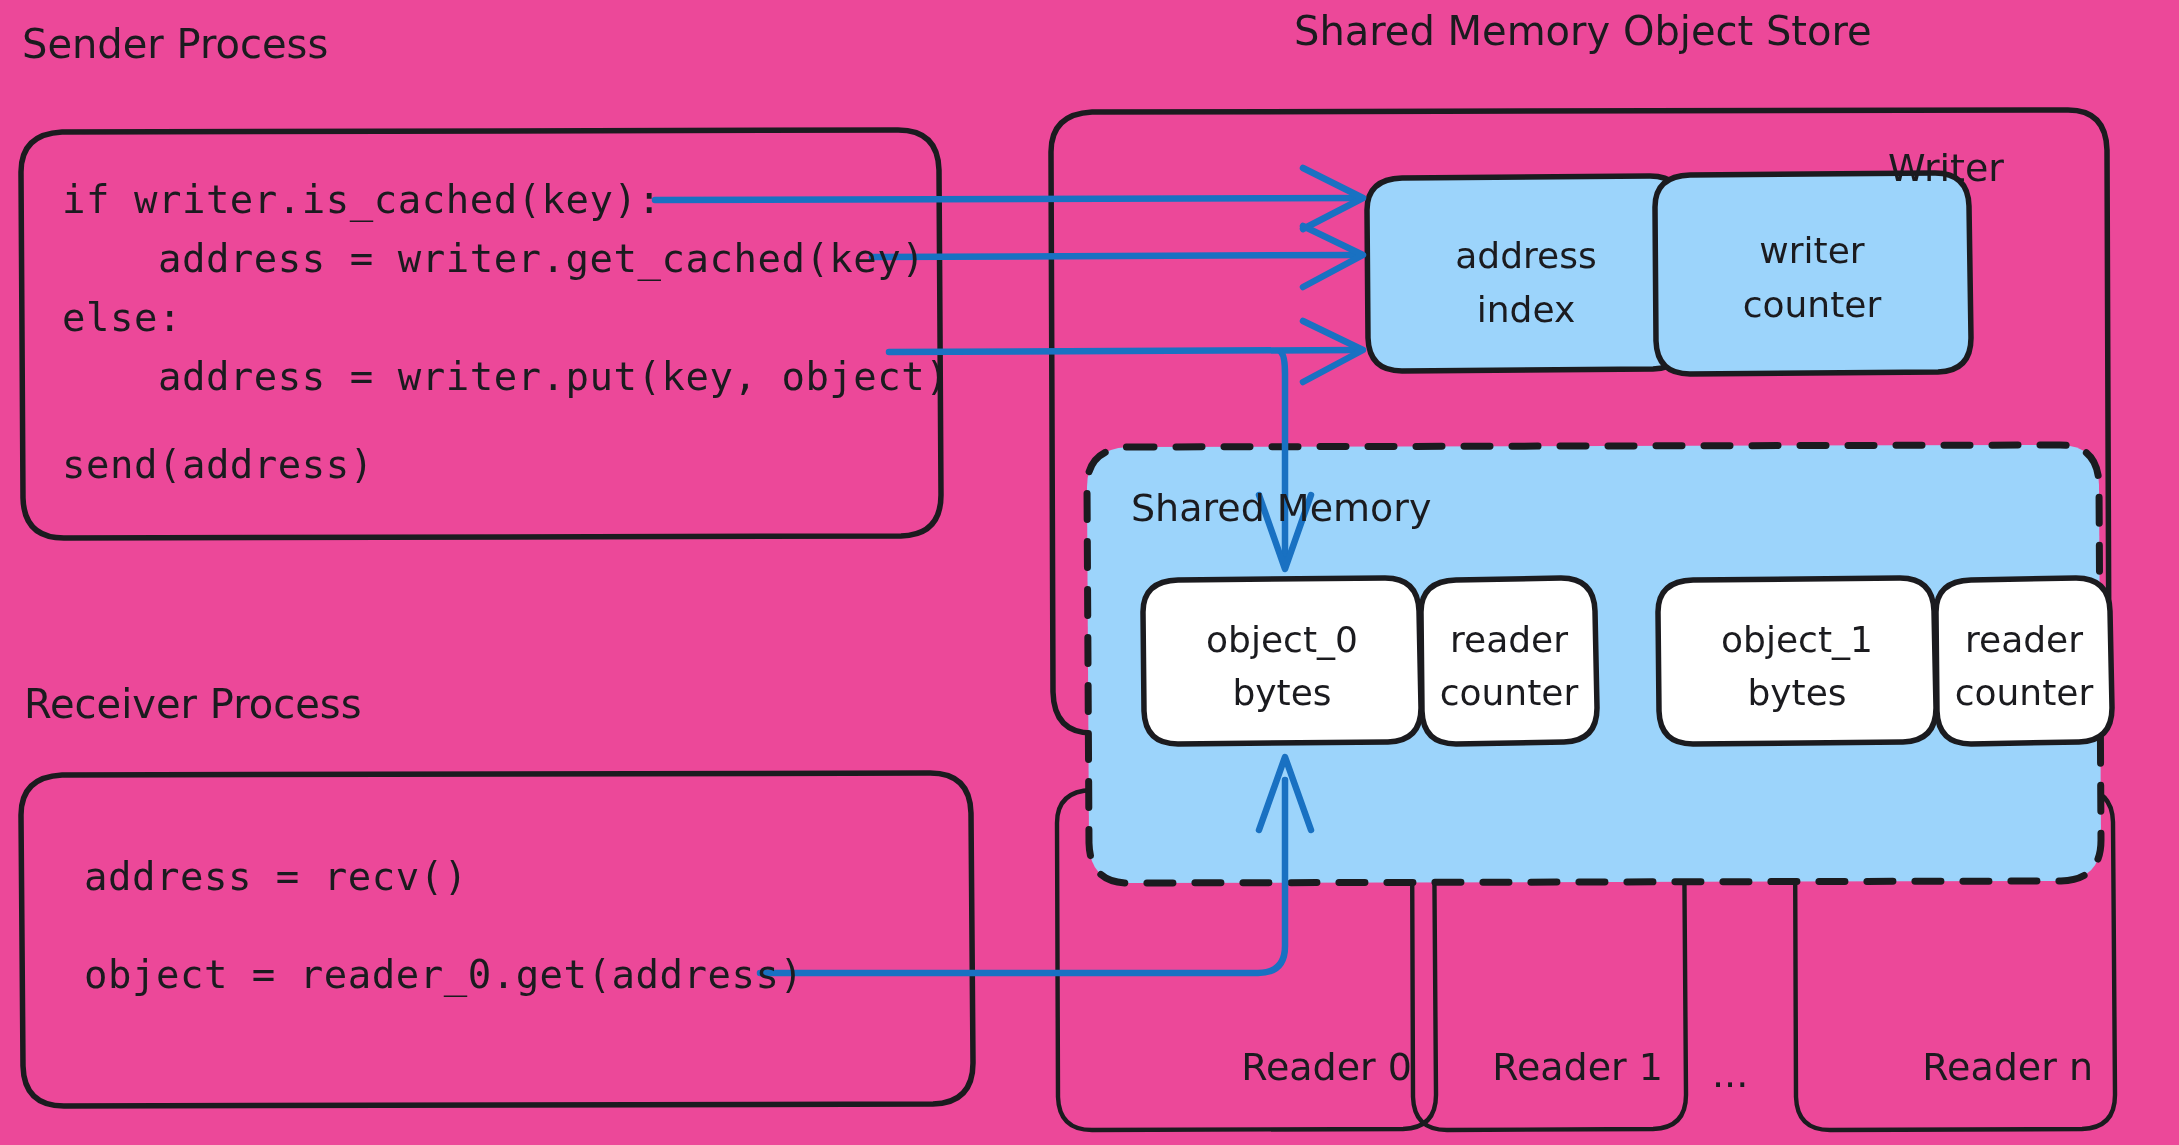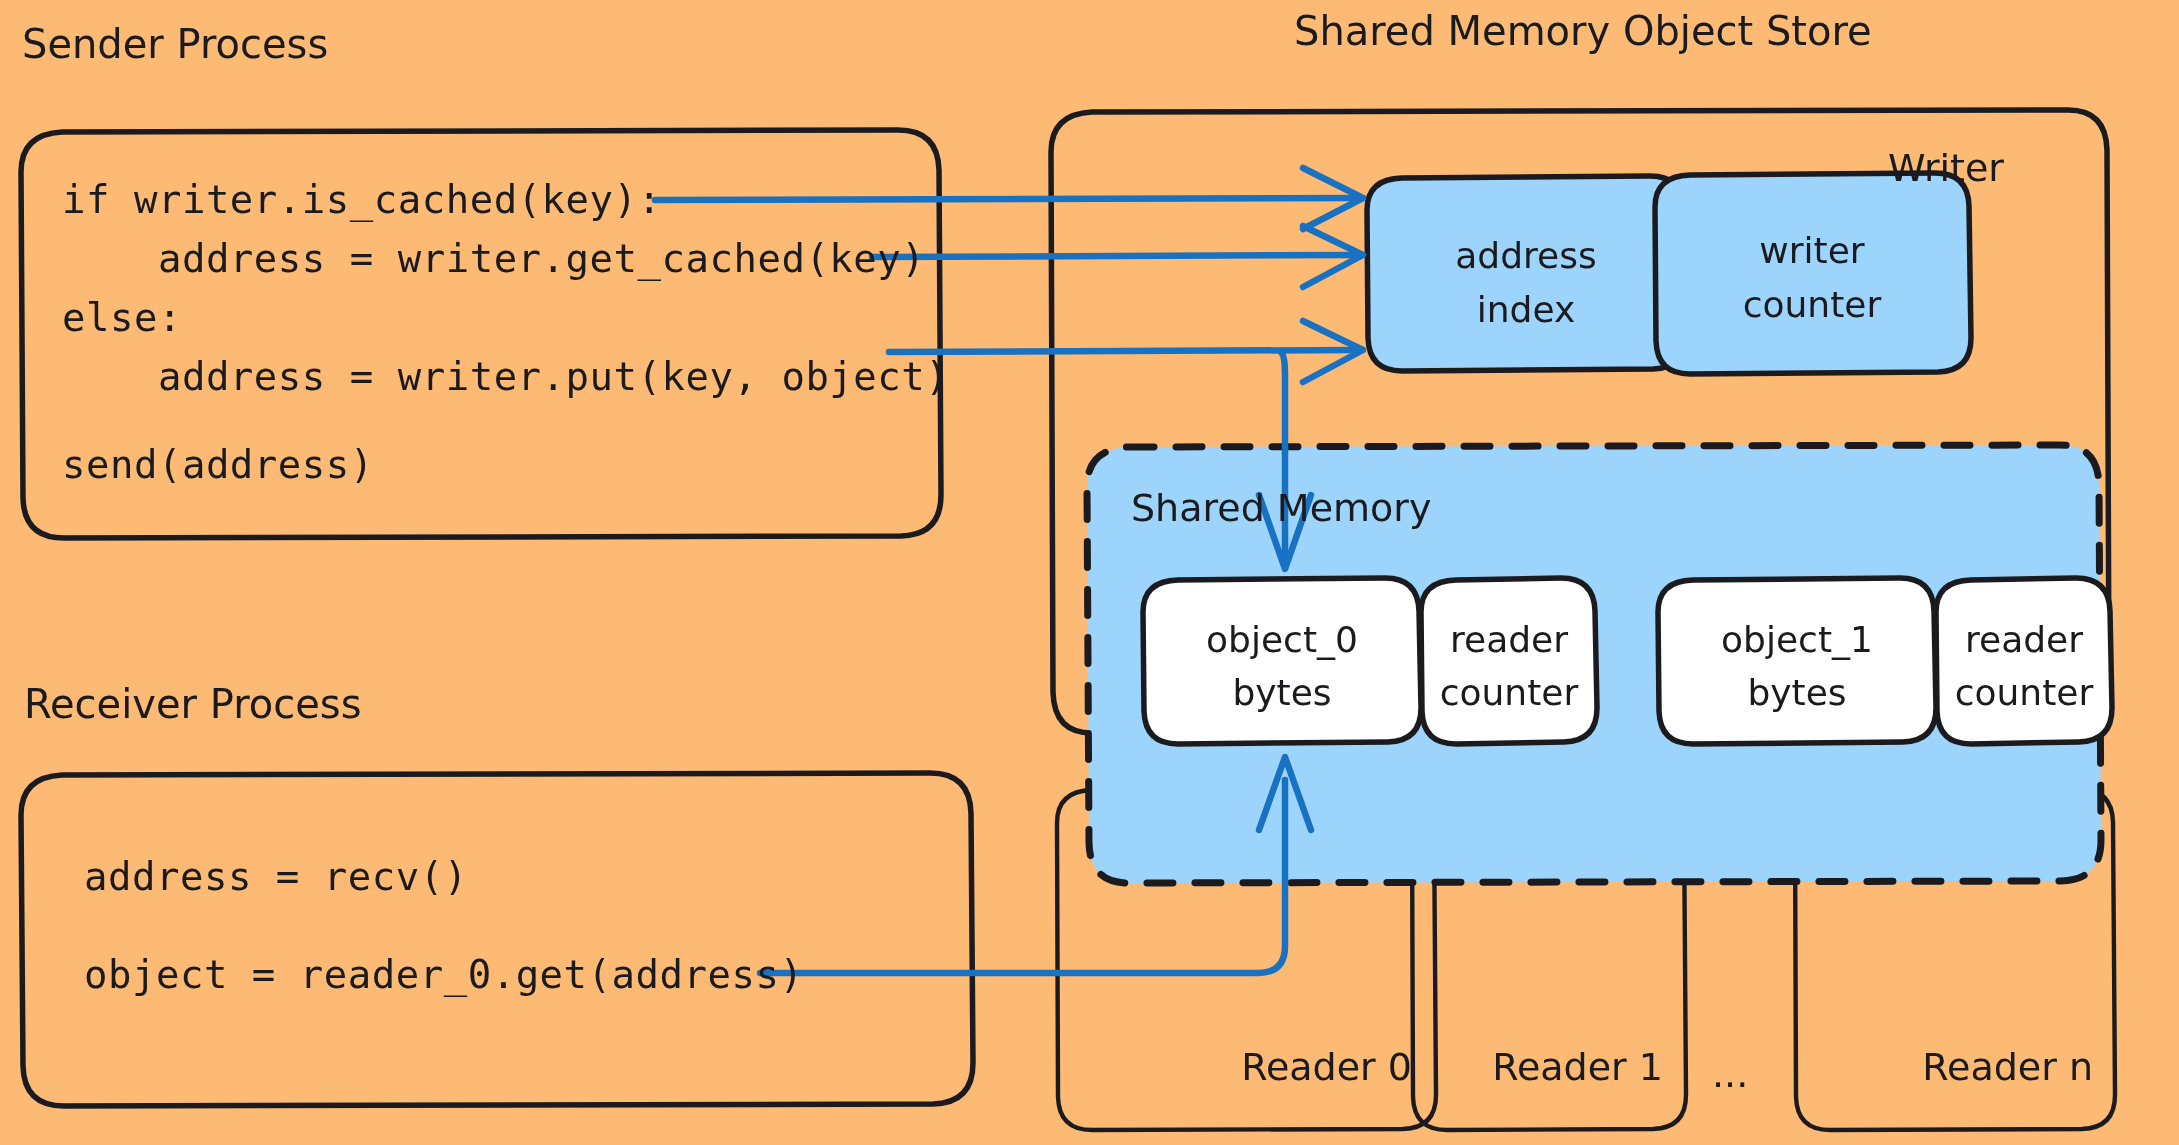--- a/index.html
+++ b/index.html
@@ -1,17 +1,17 @@
 <!DOCTYPE html>
 <html><head>
 <meta charset="utf-8">
 <style>
   html,body{margin:0;padding:0;background:#ffffff;}
   body{width:2179px;height:1145px;overflow:hidden;font-family:"DejaVu Sans",sans-serif;}
-  #stage{position:relative;width:2179px;height:1145px;background:#fdba74;}
+  #stage{position:relative;width:2179px;height:1145px;background:#ec4899;}
   svg#board{position:absolute;left:0;top:0;width:2179px;height:1145px;}
   .hand{font-family:"DejaVu Sans",sans-serif;fill:#1b1b1f;}
   .mono{font-family:"DejaVu Sans Mono",monospace;fill:#1b1b1f;}
   .ttl{font-size:40px;}
   .lbl{font-size:38px;}
   .boxtxt{font-size:36px;}
   .code{font-size:39px;letter-spacing:0.5px;}
   .stroke{fill:none;stroke:#1b1b1f;stroke-width:5.5;stroke-linecap:round;stroke-linejoin:round;}
   .stroke2{fill:none;stroke:#1b1b1f;stroke-width:4.4;stroke-linecap:round;stroke-linejoin:round;}
   .dash{fill:#9cd4fb;stroke:#1b1b1f;stroke-width:7;stroke-linecap:round;stroke-linejoin:round;stroke-dasharray:26 22;}

